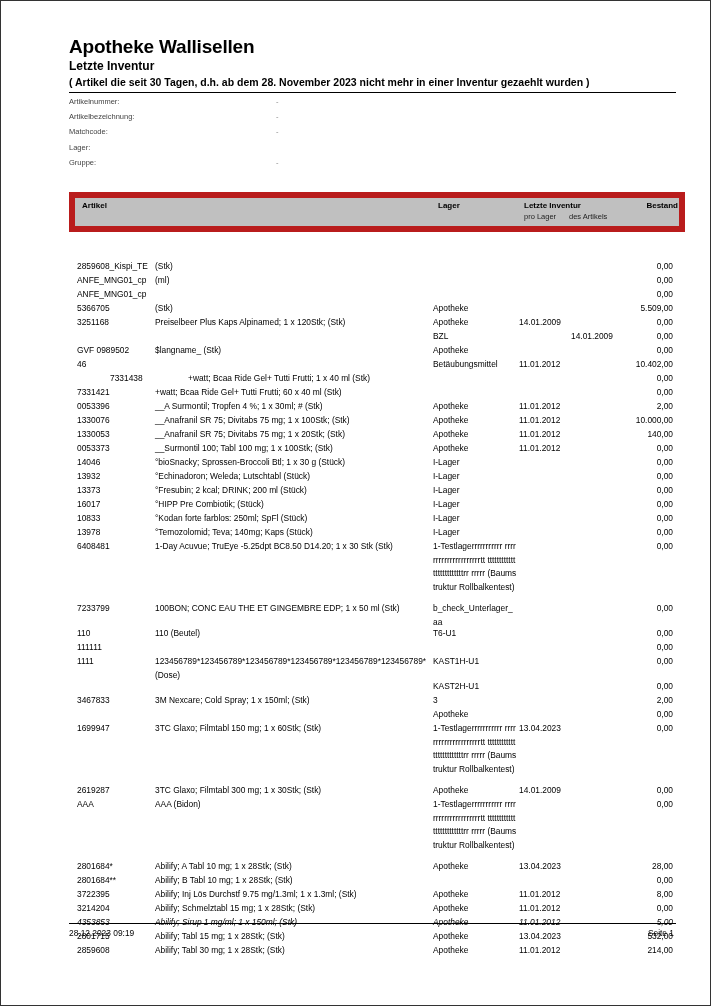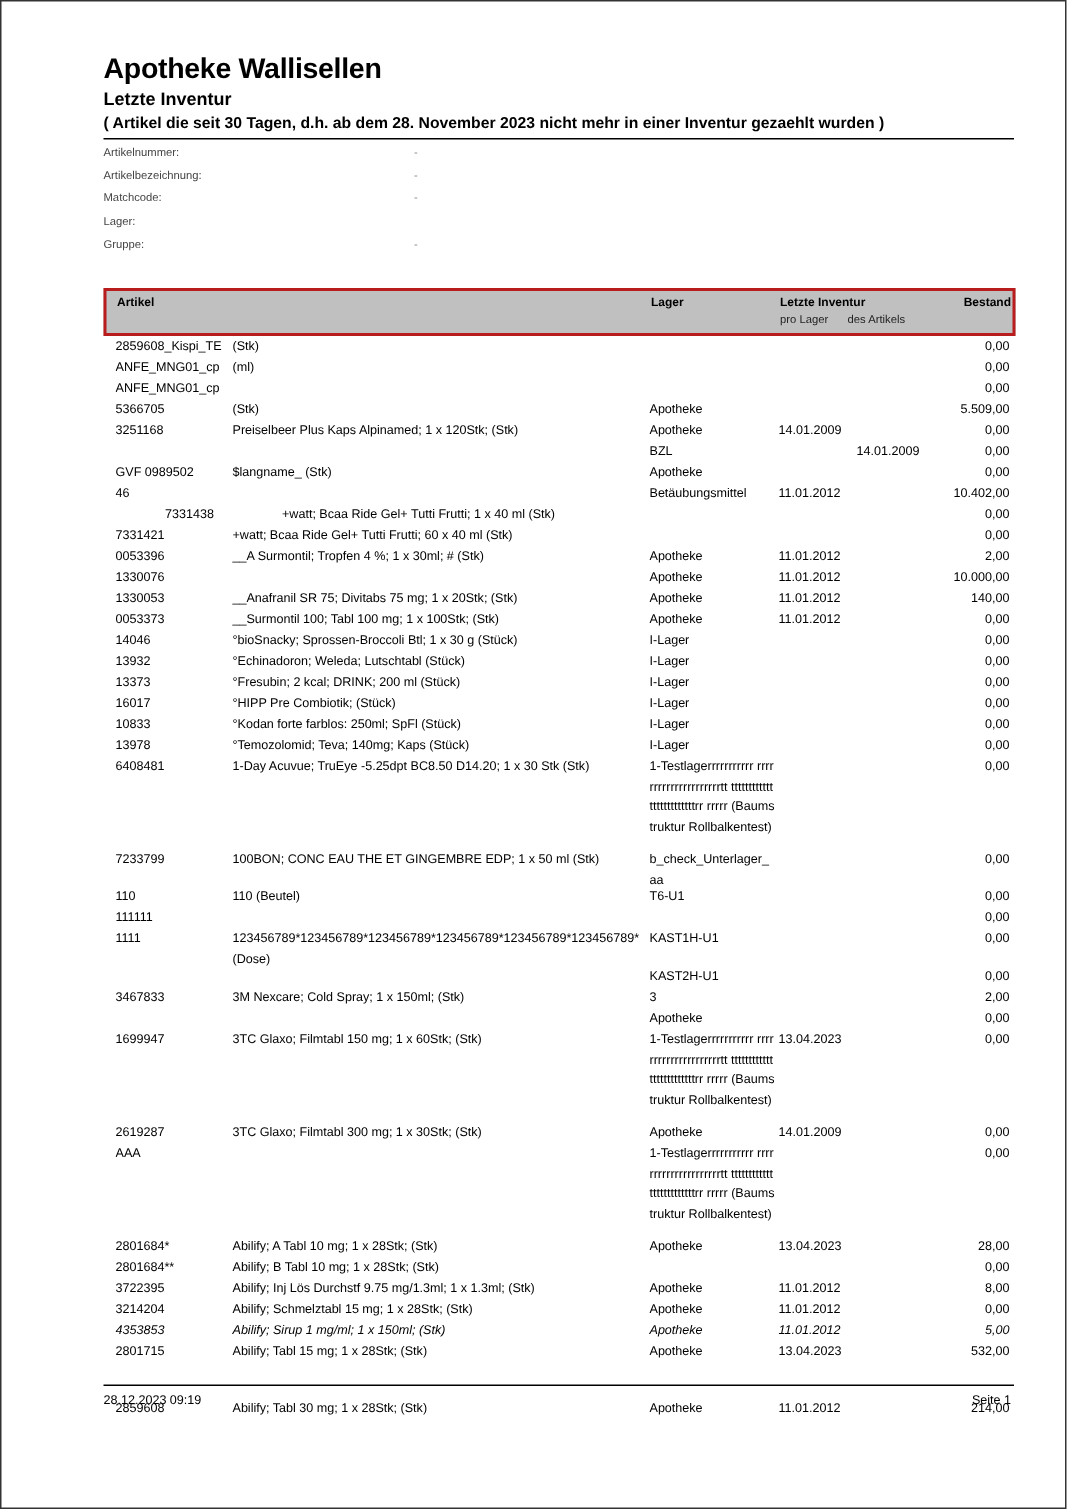--- a/index.html
+++ b/index.html
@@ -7,21 +7,21 @@
          font-family: "Liberation Sans", sans-serif; color: #000; }
   .page { position: absolute; left: 0; top: 0; width: 709px; height: 1004px; border: 1px solid #333; background: #fff; }
   .title { position: absolute; left: 68px; top: 35px; font-size: 19px; font-weight: bold; letter-spacing: -0.2px; }
   .subtitle { position: absolute; left: 68px; top: 58px; font-size: 12px; font-weight: bold; }
   .note { position: absolute; left: 68px; top: 75px; font-size: 10.5px; font-weight: bold; }
   .hr { position: absolute; left: 68px; width: 607px; height: 0; border-top: 1px solid #000; }
   .filters { position: absolute; left: 68px; top: 96px; width: 300px; }
   .frow { position: relative; height: 15.2px; font-size: 7.5px; color: #444; }
   .frow .flabel { position: absolute; left: 0; top: 0; }
   .frow .fval { position: absolute; left: 207px; top: 0; color: #888; }
-  .thead { position: absolute; left: 68px; top: 191px; width: 604px; height: 28px; background: #c0c0c0; border: 2px solid #b91c1c; font-size: 8px; font-weight: bold; }
+  .thead { position: absolute; left: 68px; top: 191px; width: 604px; height: 28px; background: #c0c0c0; border: 6px solid #b91c1c; font-size: 8px; font-weight: bold; }
   .thead .h { position: absolute; top: 3px; }
   .thead .sub { position: absolute; top: 14px; font-weight: normal; font-size: 7.5px; color: #222; }
   .rows { position: absolute; left: 68px; top: 223px; width: 607px; font-size: 8.4px; }
   .row { position: relative; }
   .row .c { position: absolute; top: 0; line-height: 13.7px; }
   .c-num { left: 8px; width: 76px; overflow: hidden; white-space: nowrap; }
   .c-desc { left: 86px; width: 272px; }
   .c-lager { left: 364px; width: 84px; word-break: break-all; }
   .c-d1 { left: 450px; }
   .c-d2 { left: 502px; }
@@ -64,21 +64,21 @@
   <div class="thead">
     <span class="h" style="left:7px;">Artikel</span>
     <span class="h" style="left:363px;">Lager</span>
     <span class="h" style="left:449px;">Letzte Inventur</span>
     <span class="sub" style="left:449px;">pro Lager</span>
     <span class="sub" style="left:494px;">des Artikels</span>
     <span class="h" style="right:1px;">Bestand</span>
   </div>
 
   <div class="rows" id="rows">
-      <div class="row" style="height: 14px;">
+      <div class="row" style="height: 14px; margin-top: 36px;">
         <span class="c c-num">2859608_Kispi_TE</span>
         <span class="c c-desc">(Stk)</span>
         <span class="c c-lager"></span>
         <span class="c c-d1"></span>
         <span class="c c-d2"></span>
         <span class="c c-best">0,00</span>
       </div>
       <div class="row" style="height: 14px;">
         <span class="c c-num">ANFE_MNG01_cp</span>
         <span class="c c-desc">(ml)</span>
@@ -154,20 +154,21 @@
       <div class="row" style="height: 14px; text-decoration: underline;">
         <span class="c c-num">0053396</span>
         <span class="c c-desc">__A Surmontil; Tropfen 4 %; 1 x 30ml;  #  (Stk)</span>
         <span class="c c-lager">Apotheke</span>
         <span class="c c-d1">11.01.2012</span>
         <span class="c c-d2"></span>
         <span class="c c-best">2,00</span>
       </div>
       <div class="row" style="height: 14px;">
         <span class="c c-num">1330076</span>
+        <span class="c c-desc">__Anafranil SR 75; Divitabs 75 mg; 1 x 100Stk;  (Stk)</span>
         <span class="c c-lager">Apotheke</span>
         <span class="c c-d1">11.01.2012</span>
         <span class="c c-d2"></span>
         <span class="c c-best">10.000,00</span>
       </div>
       <div class="row" style="height: 14px;">
         <span class="c c-num">1330053</span>
         <span class="c c-desc">__Anafranil SR 75; Divitabs 75 mg; 1 x 20Stk;  (Stk)</span>
         <span class="c c-lager">Apotheke</span>
         <span class="c c-d1">11.01.2012</span>
@@ -304,20 +305,21 @@
       <div class="row" style="height: 14px;">
         <span class="c c-num">2619287</span>
         <span class="c c-desc">3TC Glaxo; Filmtabl 300 mg; 1 x 30Stk;  (Stk)</span>
         <span class="c c-lager">Apotheke</span>
         <span class="c c-d1">14.01.2009</span>
         <span class="c c-d2"></span>
         <span class="c c-best">0,00</span>
       </div>
       <div class="row" style="height: 62px;">
         <span class="c c-num">AAA</span>
+        <span class="c c-desc">AAA  (Bidon)</span>
         <span class="c c-lager">1-Testlagerrrrrrrrrrr rrrrrrrrrrrrrrrrrrrrrtt tttttttttttttttttttttttttrr rrrrr (Baumstruktur Rollbalkentest)</span>
         <span class="c c-d1"></span>
         <span class="c c-d2"></span>
         <span class="c c-best">0,00</span>
       </div>
       <div class="row" style="height: 14px;">
         <span class="c c-num">2801684*</span>
         <span class="c c-desc">Abilify; A Tabl 10 mg; 1 x 28Stk;  (Stk)</span>
         <span class="c c-lager">Apotheke</span>
         <span class="c c-d1">13.04.2023</span>
@@ -357,21 +359,21 @@
         <span class="c c-best">5,00</span>
       </div>
       <div class="row" style="height: 14px;">
         <span class="c c-num">2801715</span>
         <span class="c c-desc">Abilify; Tabl 15 mg; 1 x 28Stk;  (Stk)</span>
         <span class="c c-lager">Apotheke</span>
         <span class="c c-d1">13.04.2023</span>
         <span class="c c-d2"></span>
         <span class="c c-best">532,00</span>
       </div>
-      <div class="row" style="height: 14px; margin-top: 24px;">
+      <div class="row" style="height: 14px;">
         <span class="c c-num">2859608</span>
         <span class="c c-desc">Abilify; Tabl 30 mg; 1 x 28Stk;  (Stk)</span>
         <span class="c c-lager">Apotheke</span>
         <span class="c c-d1">11.01.2012</span>
         <span class="c c-d2"></span>
         <span class="c c-best">214,00</span>
       </div>
     </div>
 
   <div class="hr" style="top:922px;"></div>

